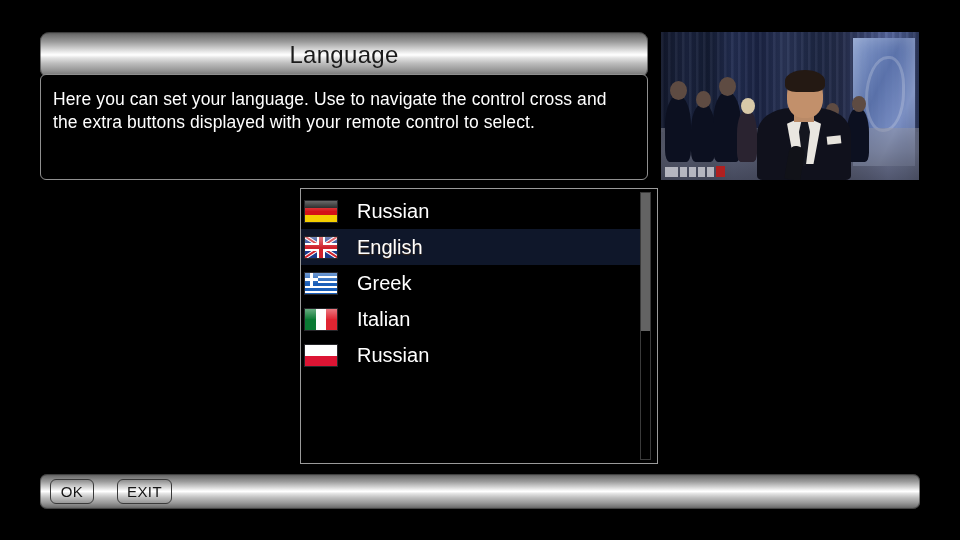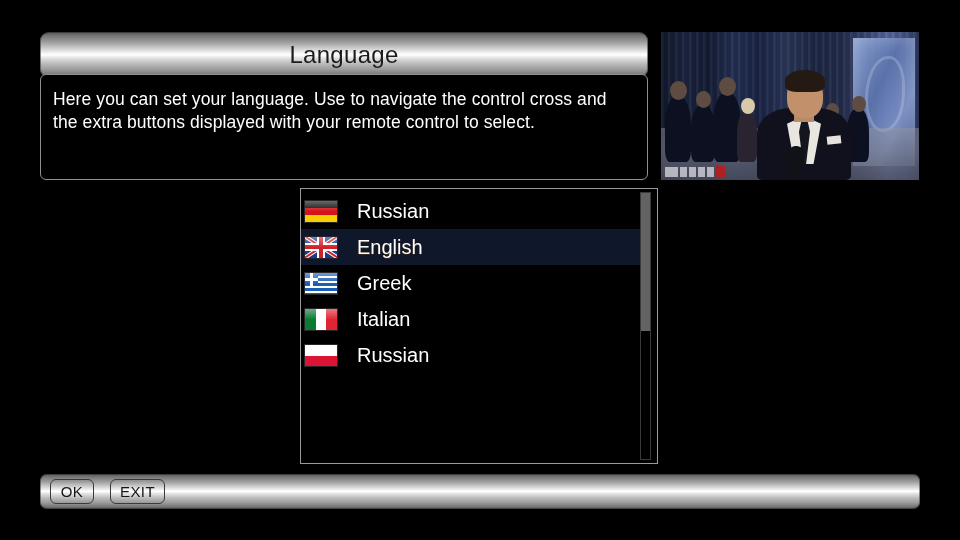--- a/index.html
+++ b/index.html
@@ -319,21 +319,21 @@
     left: 40px;
     top: 474px;
     width: 880px;
     height: 35px;
     border-radius: 7px;
     box-sizing: border-box;
     box-shadow: inset 0 0 0 1px rgba(40,40,40,0.5);
     display: flex;
     align-items: center;
     padding-left: 10px;
-    gap: 16px;
+    gap: 23px;
   }
   .bar-button {
     min-width: 44px;
     height: 25px;
     border: 1px solid #3a3a3a;
     border-radius: 6px;
     display: flex;
     align-items: center;
     justify-content: center;
     padding: 0 9px;

